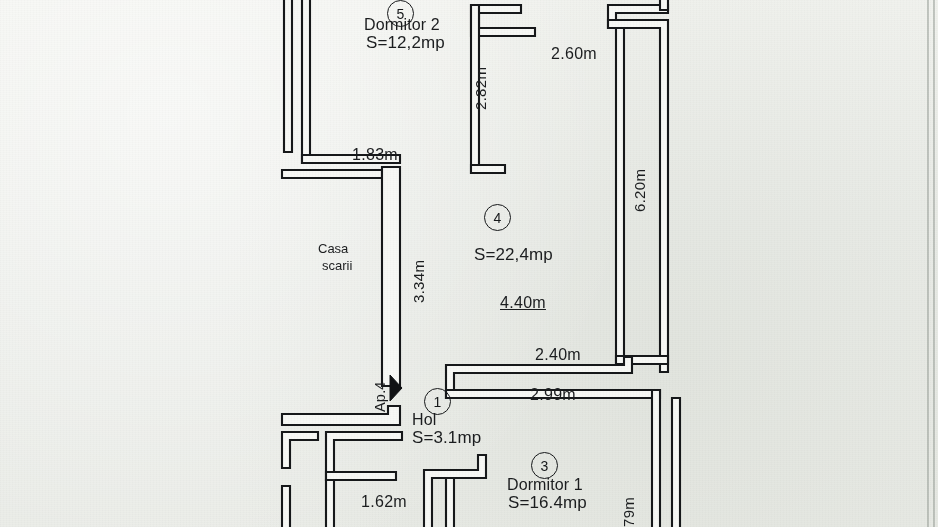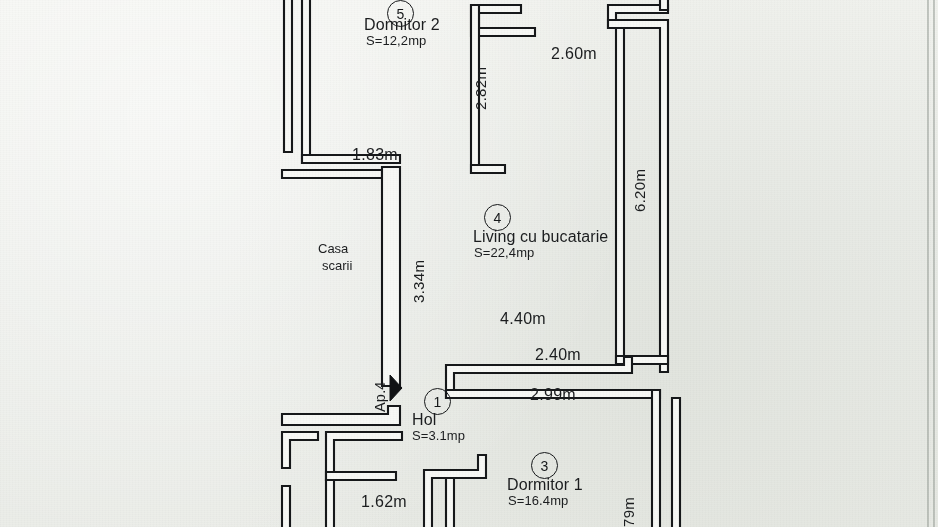--- a/index.html
+++ b/index.html
@@ -61,21 +61,21 @@
     color: #1b1d1f;
     font-family: "Liberation Sans", sans-serif;
     white-space: nowrap;
     line-height: 1.18;
   }
   .room-name {
     font-size: 16px;
     letter-spacing: 0.1px;
   }
   .room-area {
-    font-size: 13px;
+    font-size: 17px;
     letter-spacing: 0.1px;
     text-align: center;
   }
   .dim {
     font-size: 16px;
     letter-spacing: 0.3px;
   }
   .dim-v {
     font-size: 15px;
     letter-spacing: 0.3px;
@@ -183,39 +183,38 @@
       <path class="door-leaf" d="M390,375 L402,388 L390,401 Z"></path>
     </g>
 
   </svg>
 
   <div class="room-tag" style="left:387px; top:0px;">5</div>
   <div class="lbl room-name" style="left:364px; top:16px;">Dormitor 2</div>
   <div class="lbl room-area" style="left:366px; top:33px;">S=12,2mp</div>
 
   <div class="room-tag" style="left:484px; top:204px;">4</div>
-  <div class="lbl room-name" style="left:473px; top:228px;">Living cu bucatarie</div>
   <div class="lbl room-area" style="left:474px; top:245px;">S=22,4mp</div>
 
   <div class="room-tag" style="left:424px; top:388px;">1</div>
   <div class="lbl room-name" style="left:412px; top:411px;">Hol</div>
   <div class="lbl room-area" style="left:412px; top:428px;">S=3.1mp</div>
 
   <div class="room-tag" style="left:531px; top:452px;">3</div>
   <div class="lbl room-name" style="left:507px; top:476px;">Dormitor 1</div>
   <div class="lbl room-area" style="left:508px; top:493px;">S=16.4mp</div>
 
   <div class="lbl stair-label" style="left:318px; top:241px;">Casa</div>
   <div class="lbl stair-label" style="left:322px; top:258px;">scarii</div>
 
   <div class="lbl note-v" style="left:372px; top:412px;">Ap.4</div>
 
   <div class="lbl dim" style="left:551px; top:45px;">2.60m</div>
   <div class="lbl dim" style="left:352px; top:146px;">1.83m</div>
-  <div class="lbl dim" style="left:500px; top:310px;">4.40m</div>
+  <div class="lbl dim" style="left:500px; top:294px;text-decoration:underline;">4.40m</div>
   <div class="lbl dim" style="left:535px; top:346px;">2.40m</div>
   <div class="lbl dim" style="left:530px; top:386px;">2.99m</div>
   <div class="lbl dim" style="left:361px; top:493px;">1.62m</div>
 
   <div class="lbl dim-v" style="left:472px; top:110px;">2.82m</div>
   <div class="lbl dim-v" style="left:410px; top:303px;">3.34m</div>
   <div class="lbl dim-v" style="left:631px; top:212px;">6.20m</div>
   <div class="lbl dim-v" style="left:620px; top:527px;">79m</div>
 
 </div>

